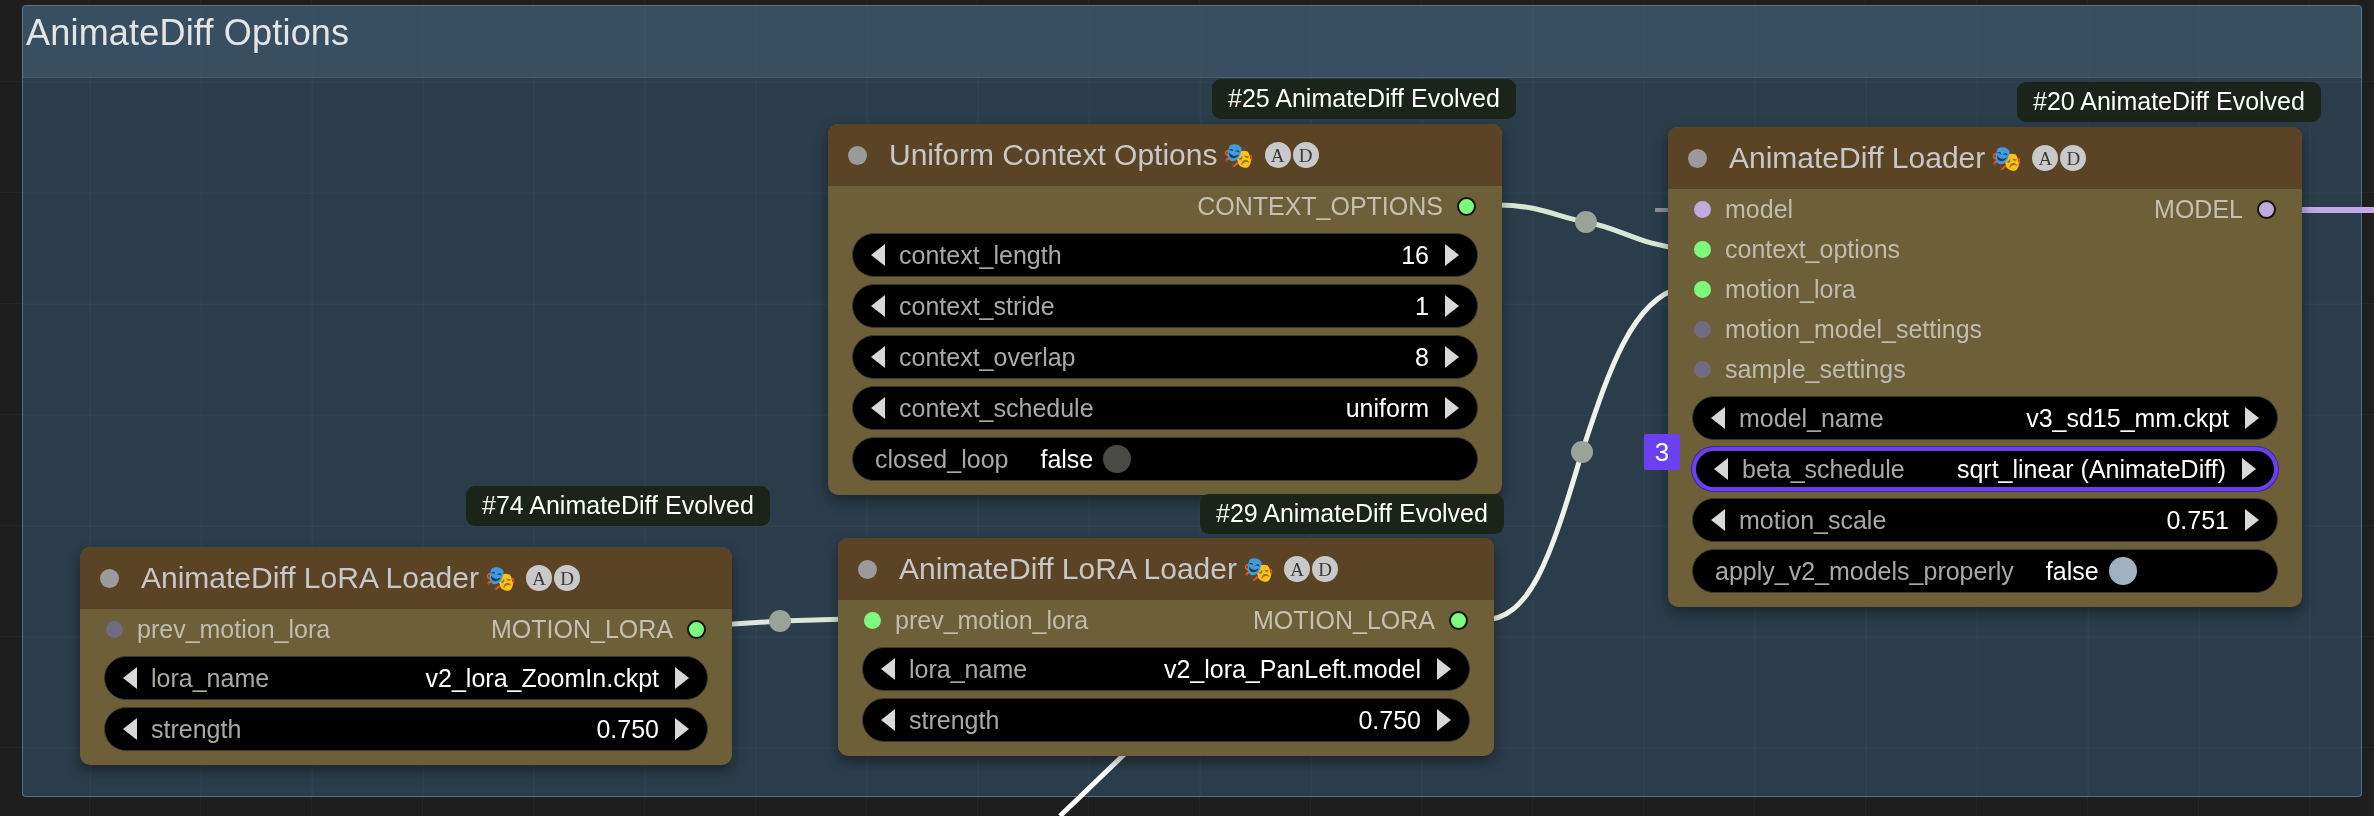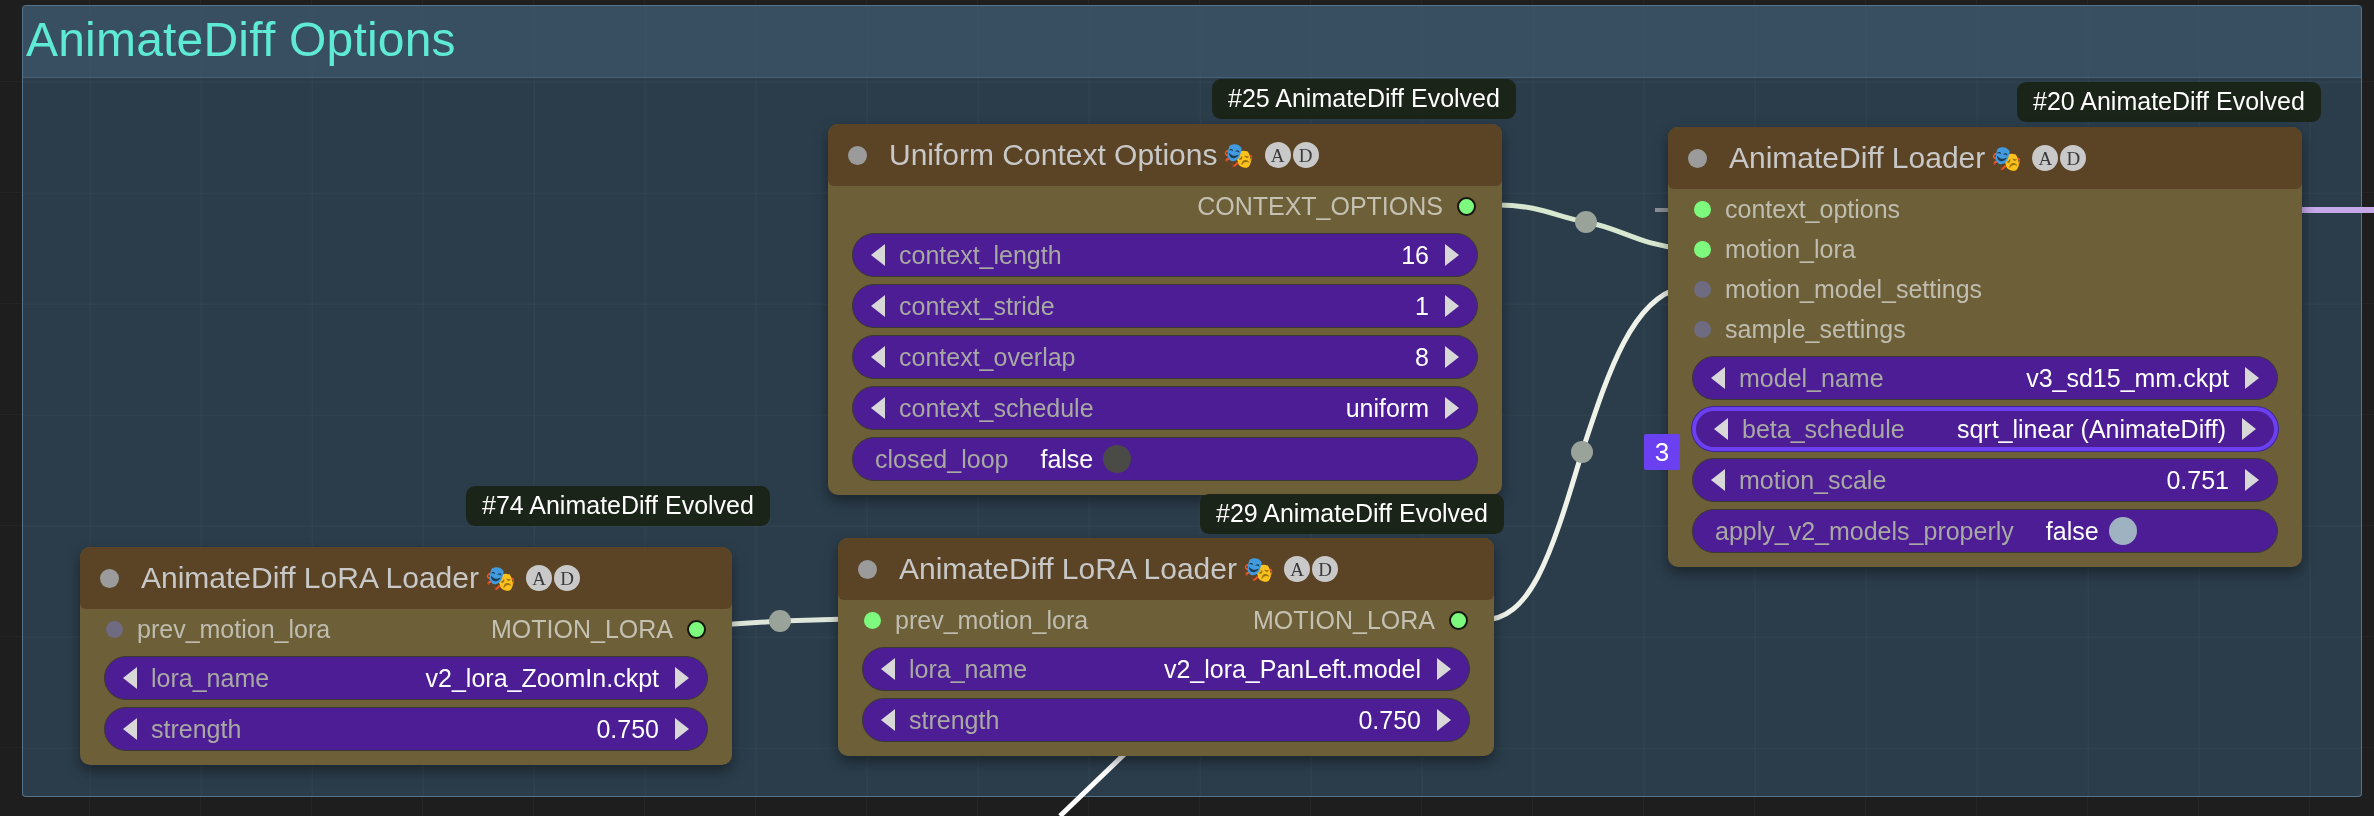--- a/index.html
+++ b/index.html
@@ -57,23 +57,23 @@
     width: 100%;
     height: 72px;
     background: rgba(63,89,110,0.65);
     border-bottom: 1px solid rgba(124,160,190,0.22);
     box-sizing: border-box;
   }
   .group-title {
     position: absolute;
     left: 26px;
     top: 12px;
-    font-size: 48px;
+    font-size: 36px;
     letter-spacing: 0.2px;
-    color: #5eead4;
+    color: #e5e5e5;
     white-space: nowrap;
   }
 
   
   .links {
     position: absolute;
     inset: 0;
     pointer-events: none;
   }
 
@@ -97,21 +97,20 @@
     overflow: hidden;
     background: #6d5f38;
   }
   .node-header {
     height: 62px;
     background: #5a4425;
     display: flex;
     align-items: center;
     padding-left: 20px;
     box-sizing: border-box;
-    border-radius: 6px;
   }
   .collapse-dot {
     width: 19px;
     height: 19px;
     border-radius: 50%;
     background: #9b9b9b;
     flex: 0 0 auto;
     margin-right: 22px;
   }
   .node-title {
@@ -179,21 +178,21 @@
 
   
   .widget-wrap {
     position: relative;
     padding: 0 24px;
     margin-top: 7px;
   }
   .widget {
     position: relative;
     height: 44px;
-    background: #4c1d95;
+    background: #000000;
     border-radius: 22px;
     display: flex;
     align-items: center;
     padding: 0 18px;
     box-sizing: border-box;
     border: 1px solid #3a3a33;
   }
   .widget.highlight {
     border: 4px solid #6b40f0;
     box-shadow: 0 0 0 1px #3d2599;
@@ -362,20 +361,30 @@
         <span>AnimateDiff Loader</span>
         <span class="masks-emoji">🎭</span>
         <span class="ad-badges">
           <span class="ad-circle">A</span>
           <span class="ad-circle">D</span>
         </span>
       </div>
     </div>
     <div class="node-body">
 
+      <div class="slot-row">
+        <div class="slot-left">
+          <span class="slot-dot" style="background:#c0aade;"></span>
+          <span class="slot-label">model</span>
+        </div>
+        <div class="slot-right">
+          <span class="slot-label out">MODEL</span>
+          <span class="slot-dot out" style="background:#c0aade;"></span>
+        </div>
+      </div>
 
       <div class="slot-row">
         <div class="slot-left">
           <span class="slot-dot" style="background:#7dfa7d;"></span>
           <span class="slot-label">context_options</span>
         </div>
       </div>
 
       <div class="slot-row">
         <div class="slot-left">

